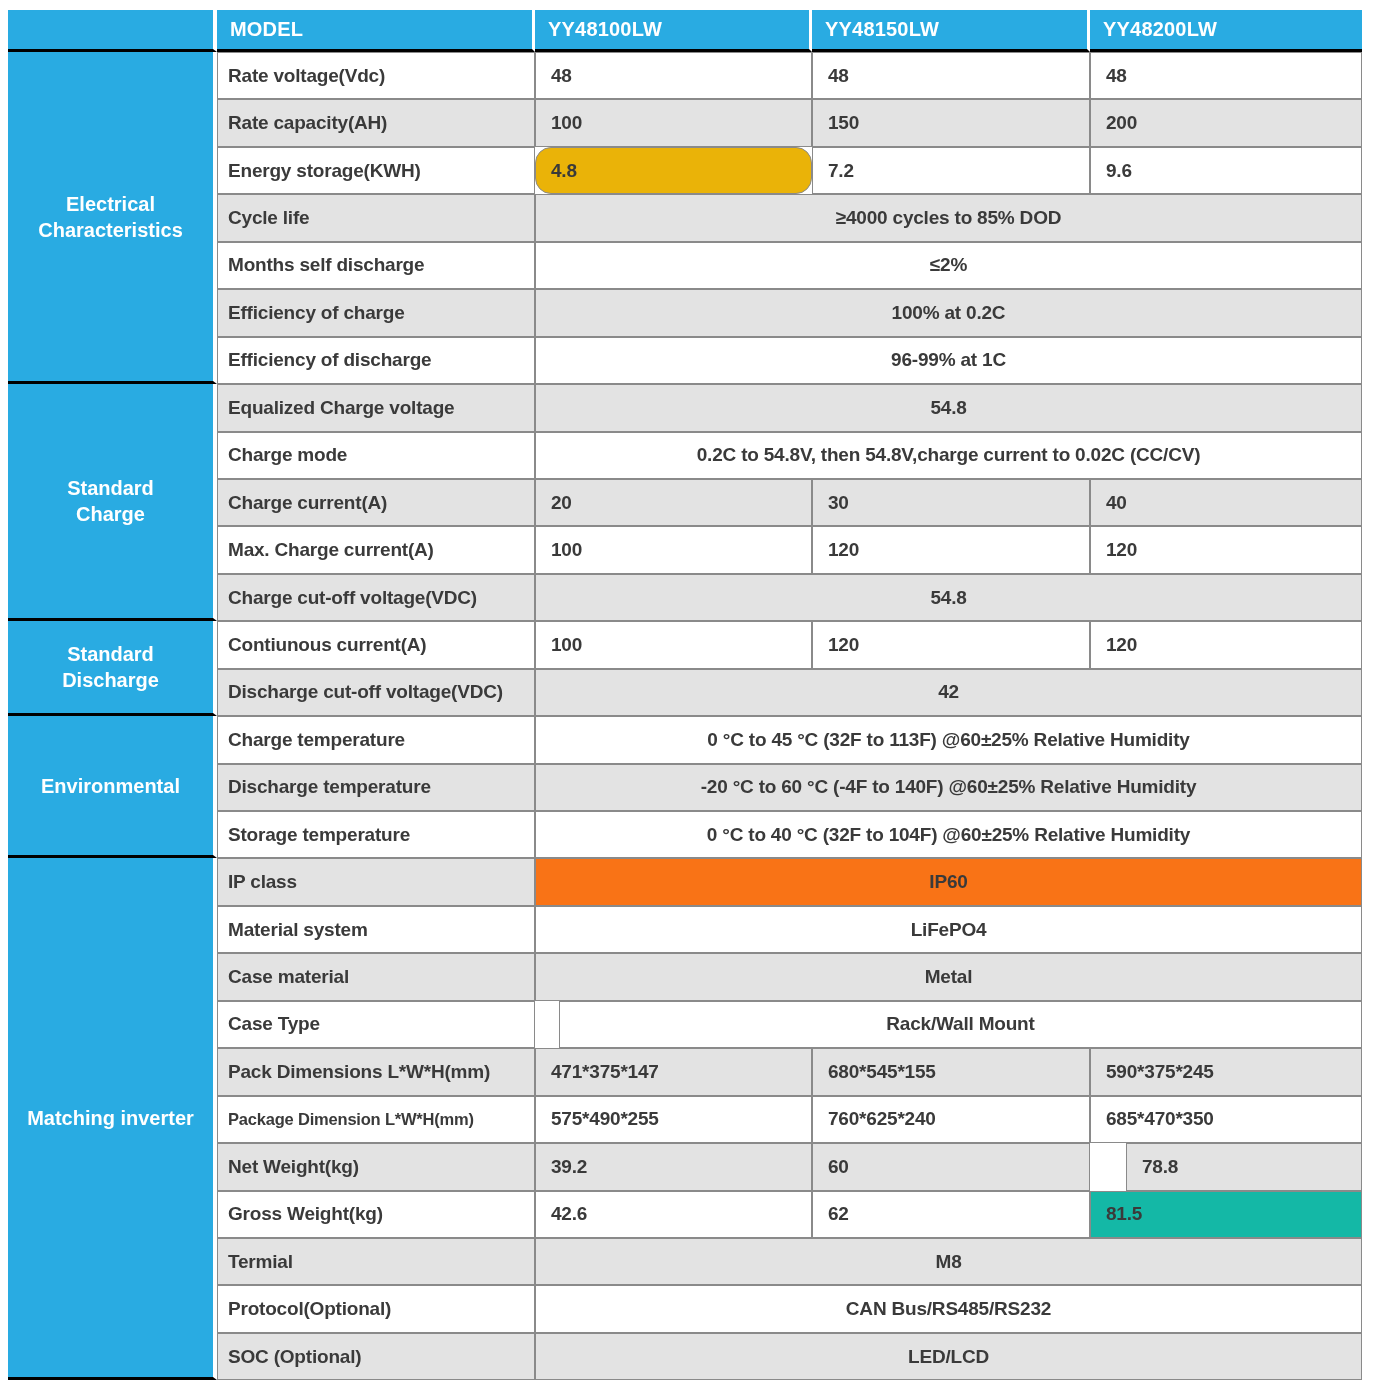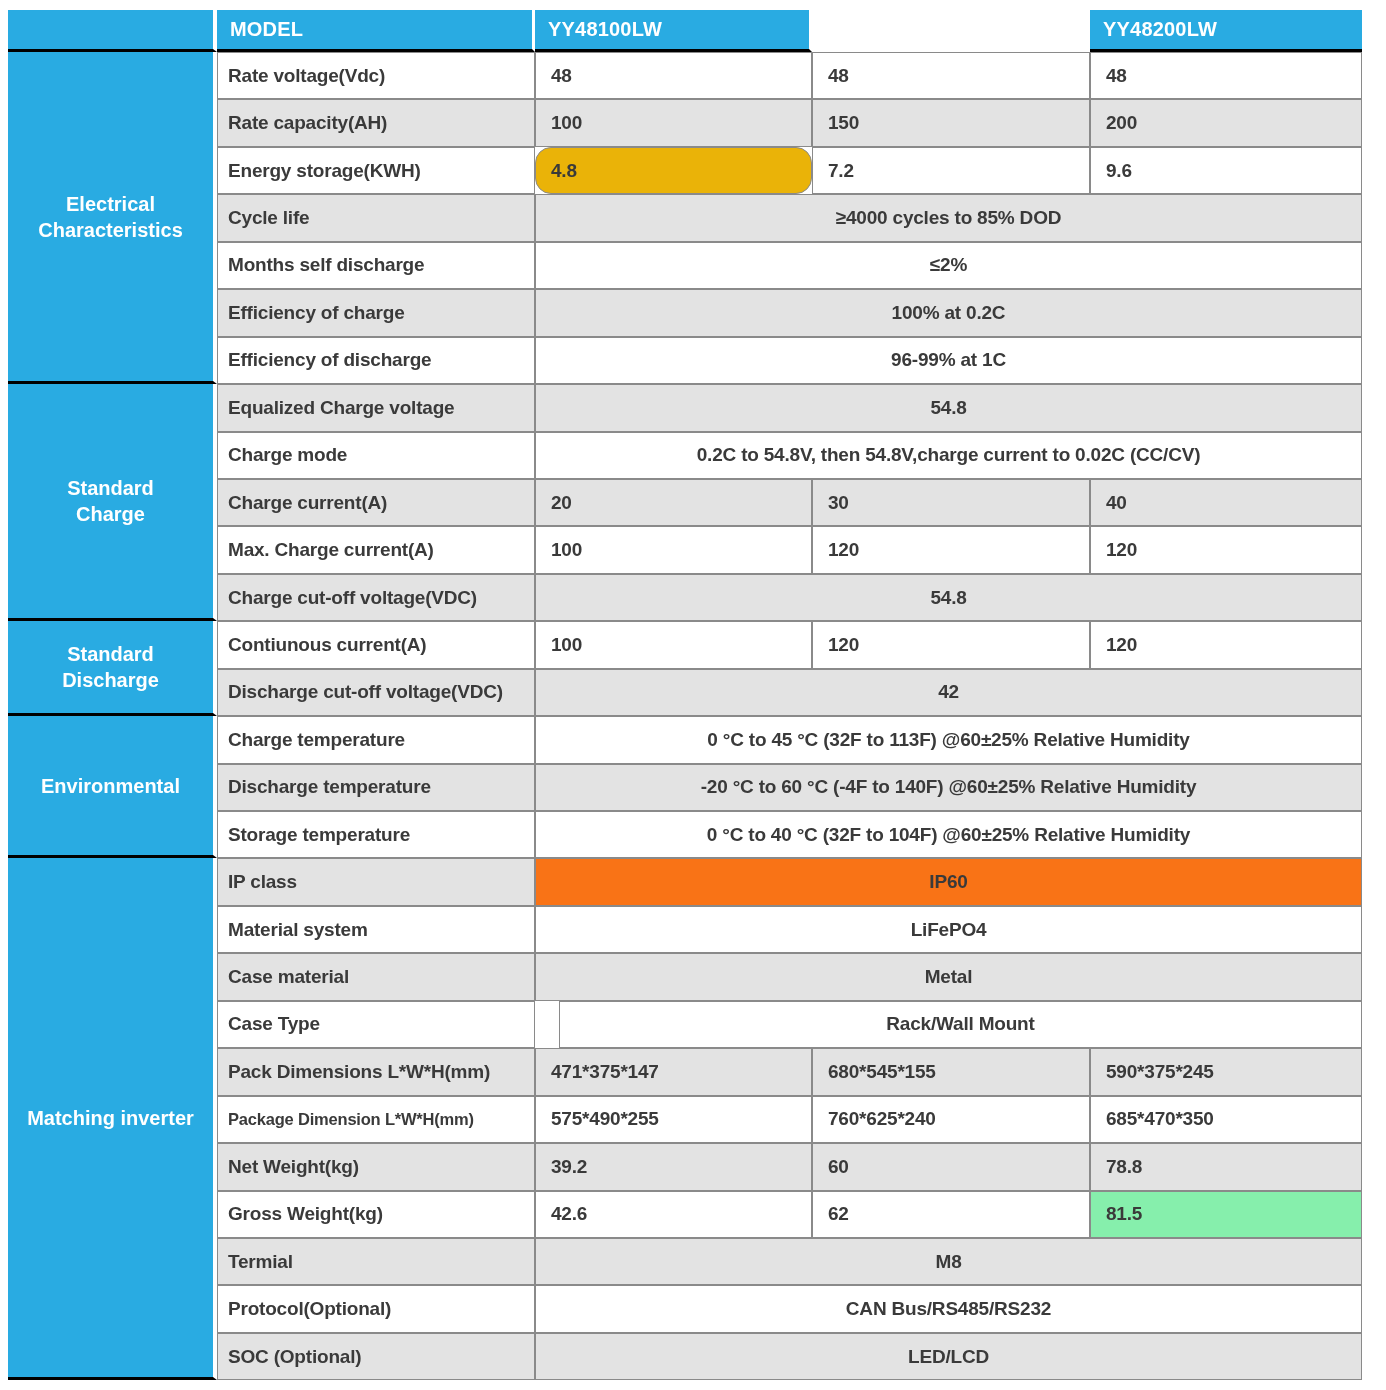--- a/index.html
+++ b/index.html
@@ -63,20 +63,21 @@
   .value{padding-left:15px;}
   .value.spanall{justify-content:center;padding-left:0;text-align:center;}
 </style>
 </head>
 <body>
 
 <div id="spec-grid">
     <div class="cyan corner" style="grid-area: 1 / 1;"></div>
     <div class="cyan head" style="grid-area: 1 / 2;">MODEL</div>
     <div class="cyan head" style="grid-area: 1 / 3;">YY48100LW</div>
+    <div class="cyan head" style="grid-area: 1 / 4;">YY48150LW</div>
     <div class="cyan head last" style="grid-area: 1 / 5;">YY48200LW</div>
     <div class="cyan category" style="grid-area: 2 / 1 / span 7;">
       <div>Electrical</div>
       <div>Characteristics</div>
     </div>
     <div class="cell label" style="grid-area: 2 / 2; background: rgb(255, 255, 255);">Rate voltage(Vdc)</div>
     <div class="cell value" style="grid-area: 2 / 3; background: rgb(255, 255, 255);">48</div>
     <div class="cell value" style="grid-area: 2 / 4; background: rgb(255, 255, 255);">48</div>
     <div class="cell value" style="grid-area: 2 / 5; background: rgb(255, 255, 255);">48</div>
     <div class="cell label" style="grid-area: 3 / 2; background: rgb(227, 227, 227);">Rate capacity(AH)</div>
@@ -147,24 +148,24 @@
     <div class="cell value" style="grid-area: 23 / 3; background: rgb(227, 227, 227);">471*375*147</div>
     <div class="cell value" style="grid-area: 23 / 4; background: rgb(227, 227, 227);">680*545*155</div>
     <div class="cell value" style="grid-area: 23 / 5; background: rgb(227, 227, 227);">590*375*245</div>
     <div class="cell label small" style="grid-area: 24 / 2; background: rgb(255, 255, 255);">Package Dimension L*W*H(mm)</div>
     <div class="cell value" style="grid-area: 24 / 3; background: rgb(255, 255, 255);">575*490*255</div>
     <div class="cell value" style="grid-area: 24 / 4; background: rgb(255, 255, 255);">760*625*240</div>
     <div class="cell value" style="grid-area: 24 / 5; background: rgb(255, 255, 255);">685*470*350</div>
     <div class="cell label" style="grid-area: 25 / 2; background: rgb(227, 227, 227);">Net Weight(kg)</div>
     <div class="cell value" style="grid-area: 25 / 3; background: rgb(227, 227, 227);">39.2</div>
     <div class="cell value" style="grid-area: 25 / 4; background: rgb(227, 227, 227);">60</div>
-    <div class="cell value" style="grid-area: 25 / 5; background: rgb(227, 227, 227);">78.8</div>
+    <div class="cell value" style="grid-area: 25 / 5; background: rgb(227, 227, 227); margin-left: 36px;">78.8</div>
     <div class="cell label" style="grid-area: 26 / 2; background: rgb(255, 255, 255);">Gross Weight(kg)</div>
     <div class="cell value" style="grid-area: 26 / 3; background: rgb(255, 255, 255);">42.6</div>
     <div class="cell value" style="grid-area: 26 / 4; background: rgb(255, 255, 255);">62</div>
-    <div class="cell value" style="grid-area: 26 / 5; background: #86efac;">81.5</div>
+    <div class="cell value" style="grid-area: 26 / 5; background: #14b8a6;">81.5</div>
     <div class="cell label" style="grid-area: 27 / 2; background: rgb(227, 227, 227);">Termial</div>
     <div class="cell value spanall" style="grid-area: 27 / 3 / auto / span 3; background: rgb(227, 227, 227);">M8</div>
     <div class="cell label" style="grid-area: 28 / 2; background: rgb(255, 255, 255);">Protocol(Optional)</div>
     <div class="cell value spanall" style="grid-area: 28 / 3 / auto / span 3; background: rgb(255, 255, 255);">CAN Bus/RS485/RS232</div>
     <div class="cell label" style="grid-area: 29 / 2; background: rgb(227, 227, 227);">SOC (Optional)</div>
     <div class="cell value spanall" style="grid-area: 29 / 3 / auto / span 3; background: rgb(227, 227, 227);">LED/LCD</div>
   </div>
 
 </body></html>

